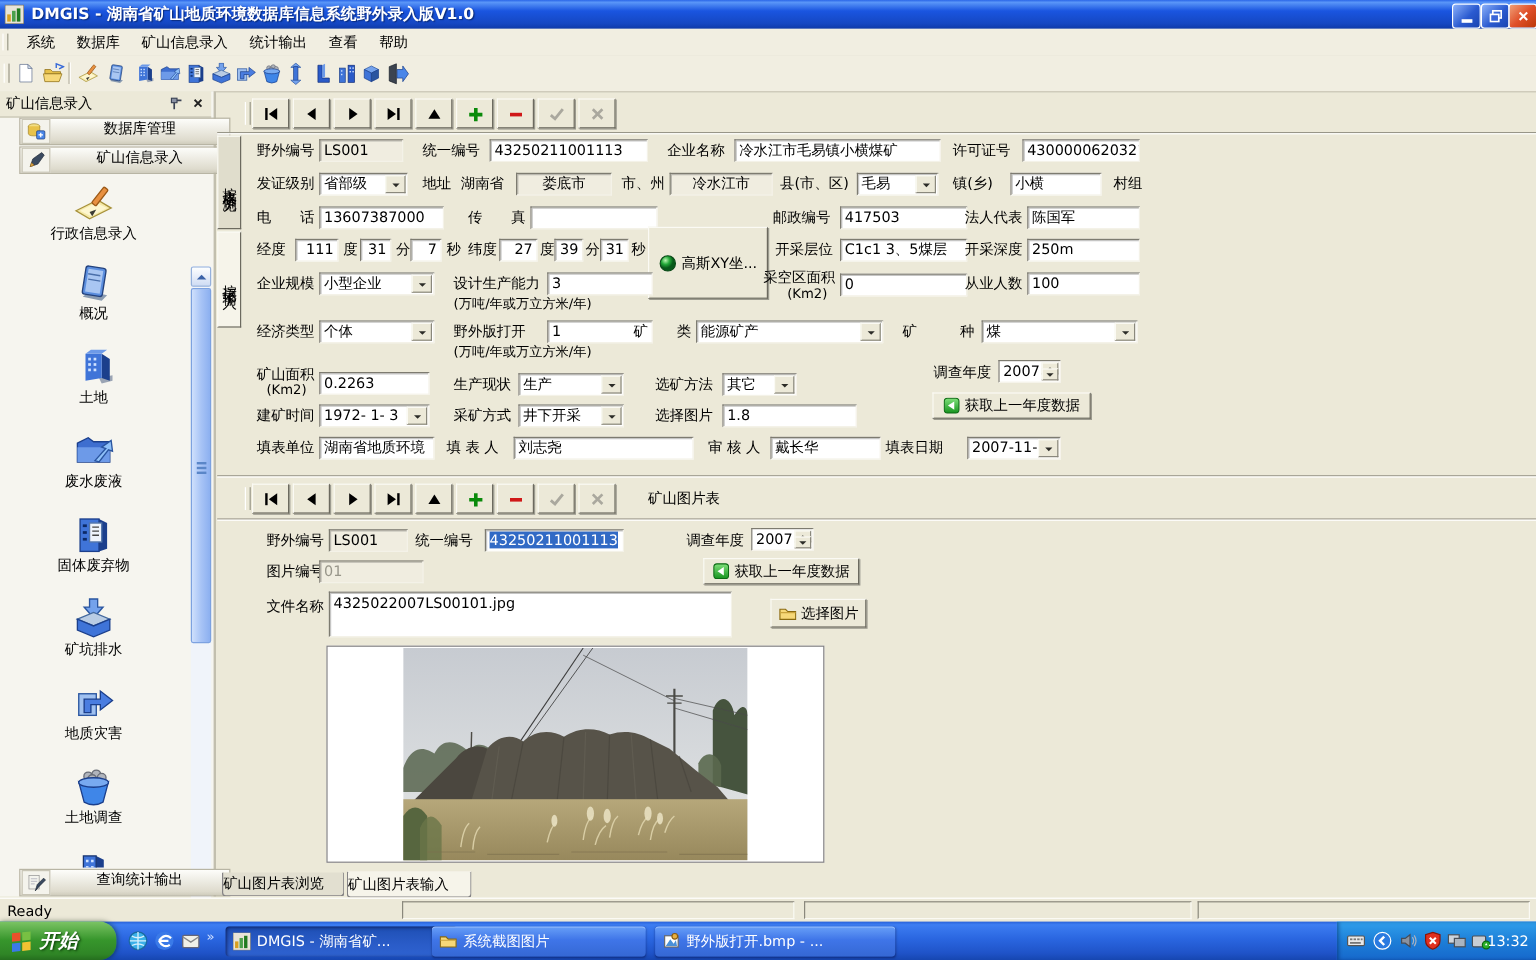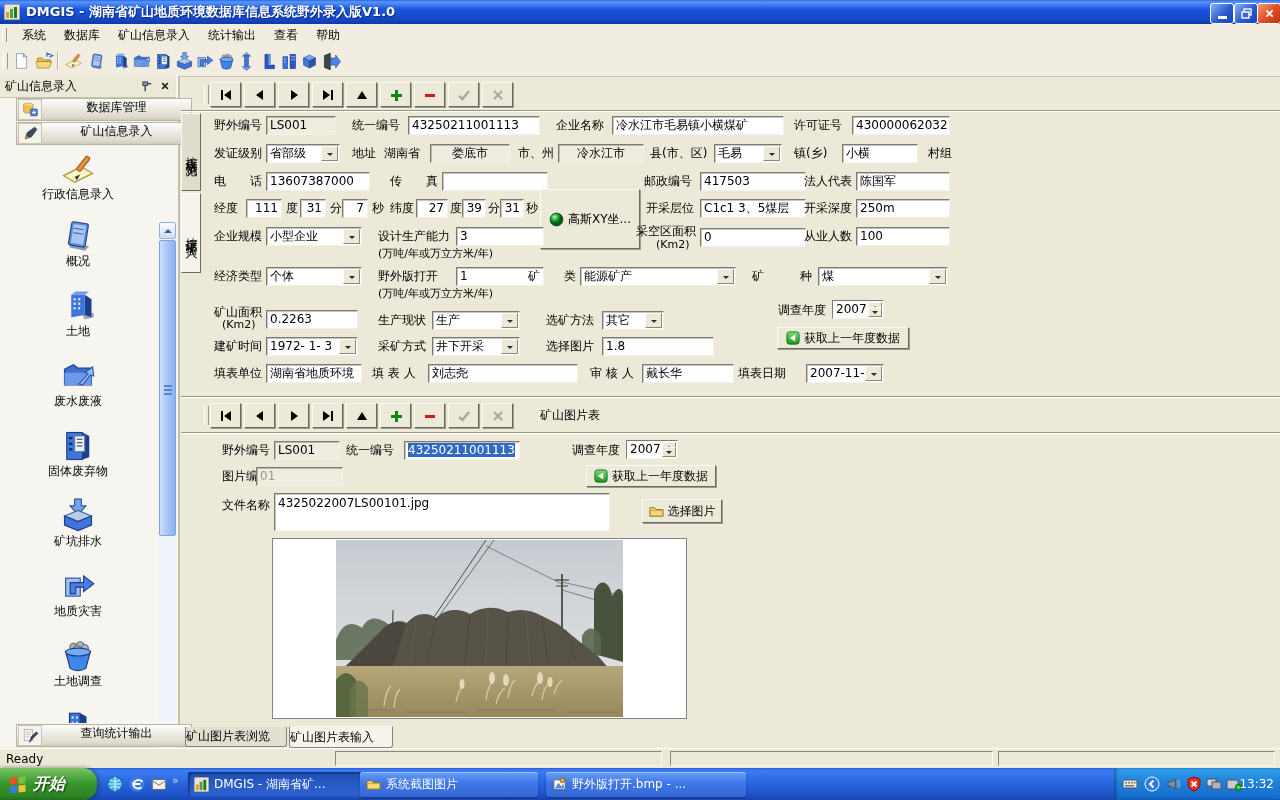--- a/index.html
+++ b/index.html
@@ -795,21 +795,21 @@
 
   <div class="lbl" style="left:222px;top:441px">野外编号</div>
   <div class="inp dis" style="left:274px;top:441px;width:66px">LS001</div>
   <div class="lbl" style="left:346px;top:441px">统一编号</div>
   <div class="inp" style="left:404px;top:441px;width:116px"><span class="selblue">43250211001113</span></div>
   <div class="lbl" style="left:572px;top:441px">调查年度</div>
   <div class="spin" style="left:626px;top:440px;width:52px"><span>2007</span>
     <div class="spb u"></div><div class="spb d"></div>
   </div>
   <div class="lbl" style="left:222px;top:467px">图片编号</div>
-  <div class="inp dis graytxt" style="left:256px;top:467px;width:87px">01</div>
+  <div class="inp dis graytxt" style="left:266px;top:467px;width:87px">01</div>
   <div class="btn" style="left:586px;top:465px;width:130px;height:22px">
     <svg width="14" height="14">
         <use href="#s-back"></use>
       </svg>
     <span>获取上一年度数据</span>
   </div>
   <div class="lbl" style="left:222px;top:496px">文件名称</div>
   <div class="inp" style="left:274px;top:493px;width:336px;height:38px;line-height:15px;padding-top:2px">4325022007LS00101.jpg</div>
   <div class="btn" style="left:642px;top:499px;width:80px;height:24px">
     <svg width="15" height="15">

